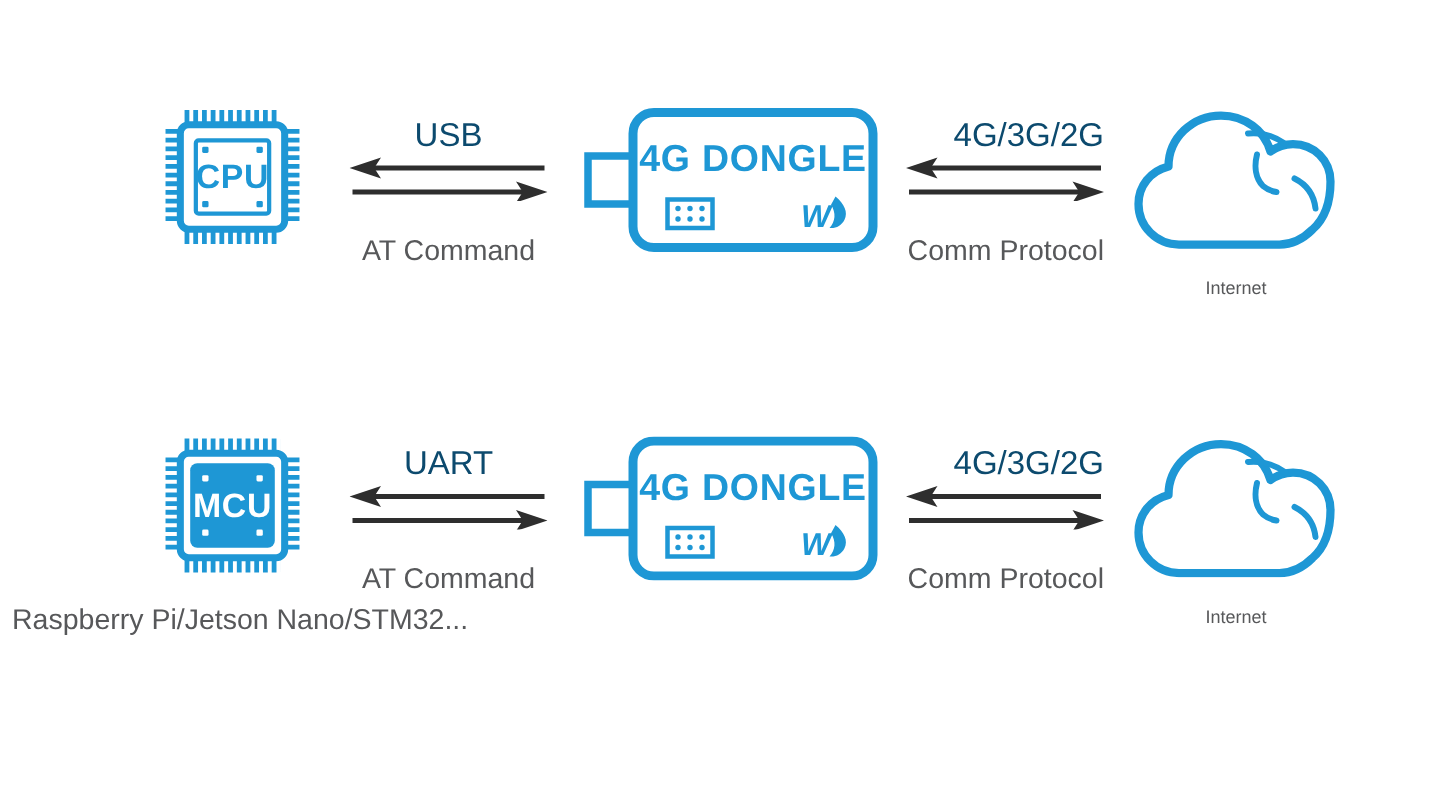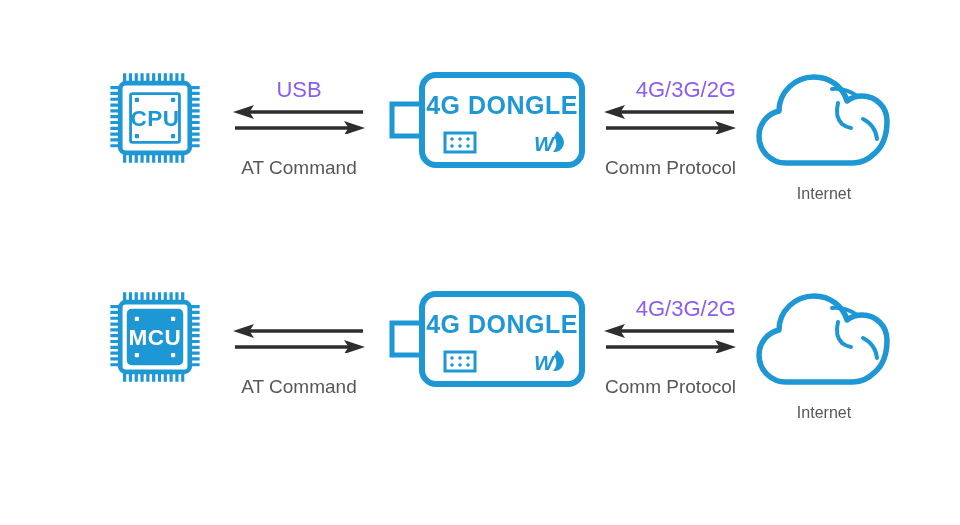--- a/index.html
+++ b/index.html
@@ -11,31 +11,31 @@
   .stage{
     position:relative;width:960px;height:525px;background:#ffffff;overflow:hidden;
     font-family:"Liberation Sans",sans-serif;color:var(--gray);
   }
   .row{position:absolute;left:0;width:960px;height:219px;}
   .row.r1{top:0;}
   .row.r2{top:219px;}
   .abs{position:absolute;}
   .lbl{position:absolute;text-align:center;color:var(--gray);white-space:nowrap;}
   .device-label{left:8px;top:184px;width:300px;font-size:19px;}
-  .link-top{top:77px;width:132px;font-size:22px;color:#8b5cf6;}
+  .link-top{top:77px;width:132px;font-size:22px;color:#0c4a6e;}
   .link-bottom{top:140px;width:132px;font-size:19px;margin-top:17px;}
   .host-link{left:233px;}
   .net-link{left:604px;text-align:right;}
   .arrows{left:0;top:104px;width:132px;height:30px;}
   .host-arrows{left:233px;}
   .net-arrows{left:604px;}
   .chip-svg{left:108px;top:71px;width:94px;height:94px;}
   .dongle-svg{left:388px;top:72px;width:198px;height:96px;}
   .cloud-svg{left:756px;top:72px;width:136px;height:94px;}
-  .internet-label{left:756px;top:185px;width:136px;font-size:16px;}
+  .internet-label{left:756px;top:185px;width:136px;font-size:12px;}
 
   
   .sb{stroke:var(--blue);}
   .fb{fill:var(--blue);}
   .fw{fill:#ffffff;}
   .fn{fill:none;}
   .arrow-line{stroke:var(--arrow);stroke-width:3.4;}
   .arrow-head{fill:var(--arrow);}
   .chip-text{font-family:"Liberation Sans",sans-serif;font-weight:bold;font-size:24px;letter-spacing:0.5px;}
   .chip-outline .chip-inner-fill{display:none;}
@@ -124,21 +124,23 @@
       <line class="sb" x1="93" y1="16" x2="93" y2="84" stroke-width="9" stroke-dasharray="3.4 2.78"></line>
       <rect class="sb fw" x="13" y="13" width="74" height="74" rx="6" stroke-width="5"></rect>
       <rect class="chip-inner-fill fb" x="20" y="20" width="60" height="60" rx="5"></rect>
       <rect class="chip-inner-stroke sb fn" x="24" y="24" width="52" height="52" rx="2" stroke-width="3"></rect>
       <rect class="chip-dot" x="28.5" y="28.5" width="4.5" height="4.5" rx="1"></rect>
       <rect class="chip-dot" x="67" y="28.5" width="4.5" height="4.5" rx="1"></rect>
       <rect class="chip-dot" x="28.5" y="67" width="4.5" height="4.5" rx="1"></rect>
       <rect class="chip-dot" x="67" y="67" width="4.5" height="4.5" rx="1"></rect>
       <text class="chip-text" x="50" y="58" text-anchor="middle">MCU</text>
     </svg>
+    <div class="lbl device-label">Raspberry Pi/Jetson Nano/STM32...</div>
 
+    <div class="lbl link-top host-link">UART</div>
     <svg class="abs arrows host-arrows" viewBox="0 0 132 30">
       <line class="arrow-line" x1="15" y1="8" x2="130" y2="8"></line>
       <path class="arrow-head" d="M0,8 L21,1 L16.5,8 L21,15 Z"></path>
       <line class="arrow-line" x1="2" y1="24" x2="117" y2="24"></line>
       <path class="arrow-head" d="M132,24 L111,17 L115.5,24 L111,31 Z"></path>
     </svg>
     <div class="lbl link-bottom host-link">AT Command</div>
 
     <svg class="abs dongle-svg" viewBox="0 0 198 96">
       <rect class="sb fw" x="4" y="32" width="38" height="32" stroke-width="5"></rect>

